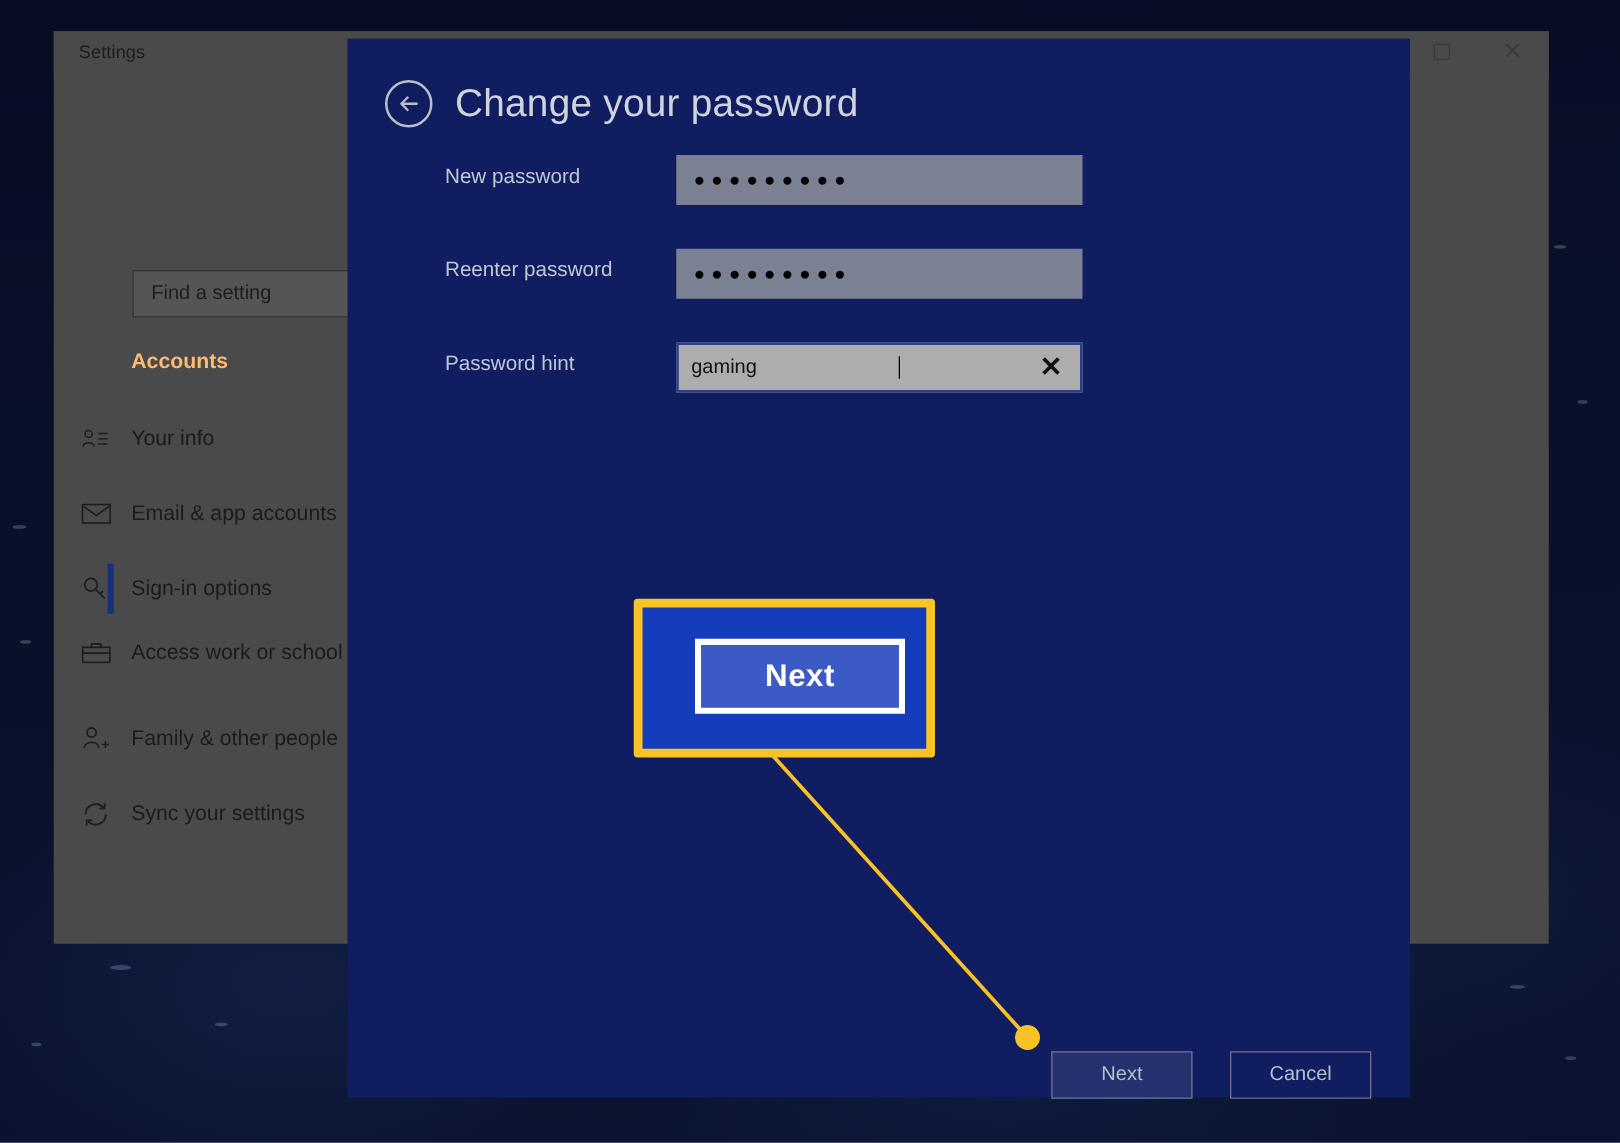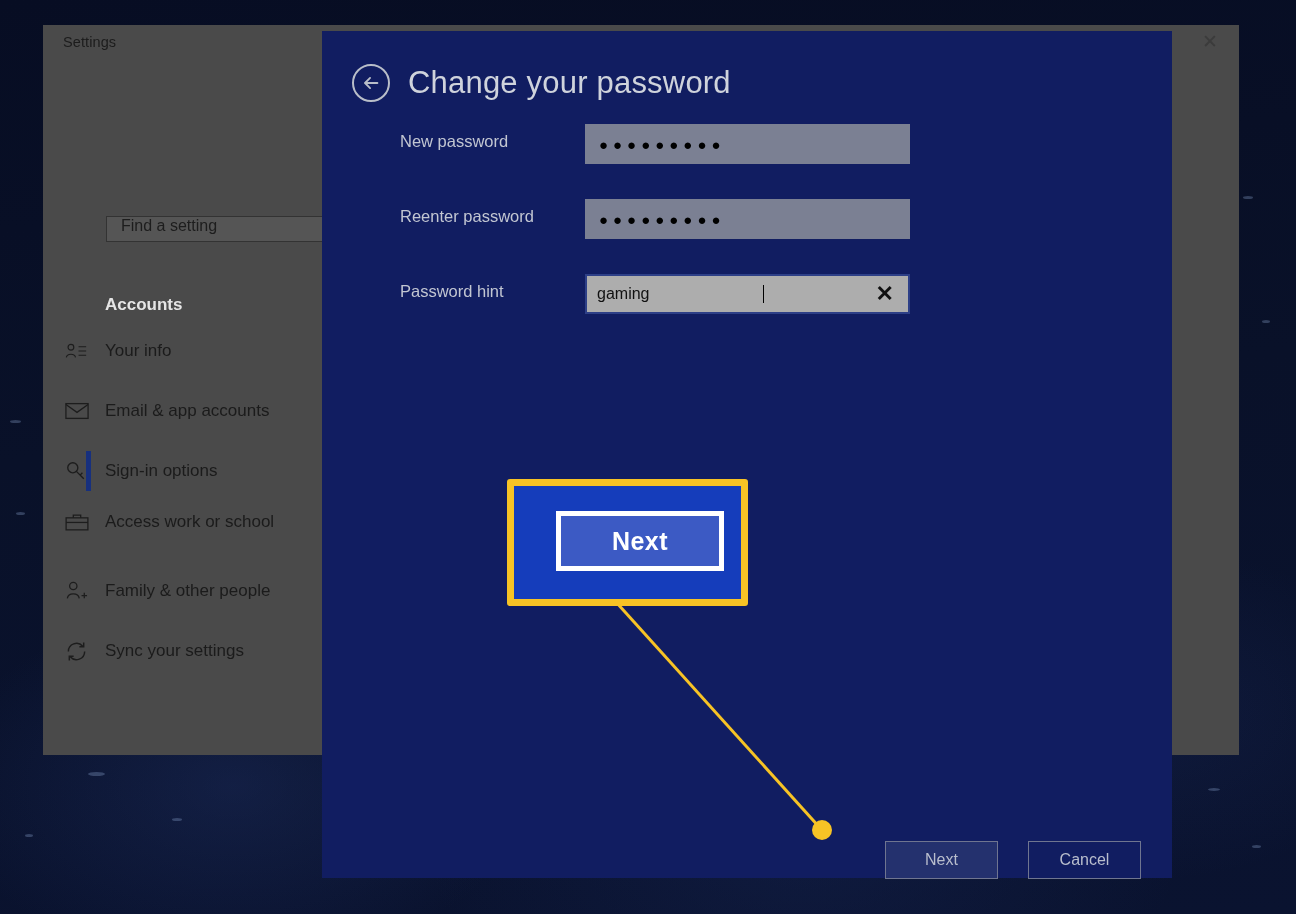--- a/index.html
+++ b/index.html
@@ -96,59 +96,57 @@
     font-size: 17px;
     color: #1b1b1b;
     white-space: nowrap;
   }
   #nav-home { top: 50px; }
   #nav-accounts-header {
     position: absolute;
     left: 62px; top: 216px;
     font-size: 17px;
     font-weight: bold;
-    color: #e5e5e5;
-    margin-top: 16px;
+    color: #fdba74;
   }
   #nav-your-info      { top: 267px; }
   #nav-email          { top: 327px; }
   #nav-signin         { top: 387px; }
   #nav-access-work    { top: 438px; }
   #nav-family         { top: 507px; }
   #nav-sync           { top: 567px; }
 
   #nav-selection-bar {
     position: absolute;
     left: 43px; top: 388px;
     width: 5px; height: 40px;
     background: #17307e;
   }
 
   
   #search-box {
     position: absolute;
     left: 63px; top: 153px;
-    width: 237px; height: 26px;
+    width: 237px; height: 38px;
     border: 1.5px solid #333;
     background: #555;
-    display: flex; 
+    display: flex; align-items: center;
   }
   #search-placeholder {
     margin-left: 14px;
     font-size: 16px;
     color: #1d1d1d;
   }
 
   
   #password-dialog {
     position: absolute;
     left: 278px; top: 31px;
     width: 850px; height: 847px;
     background: #111d61;
-    margin-left: 44px;
   }
 
   #dialog-header {
     position: absolute;
     left: 30px; top: 33px;
     display: flex; align-items: center;
   }
   #back-button {
     width: 38px; height: 38px;
     border-radius: 50%;

